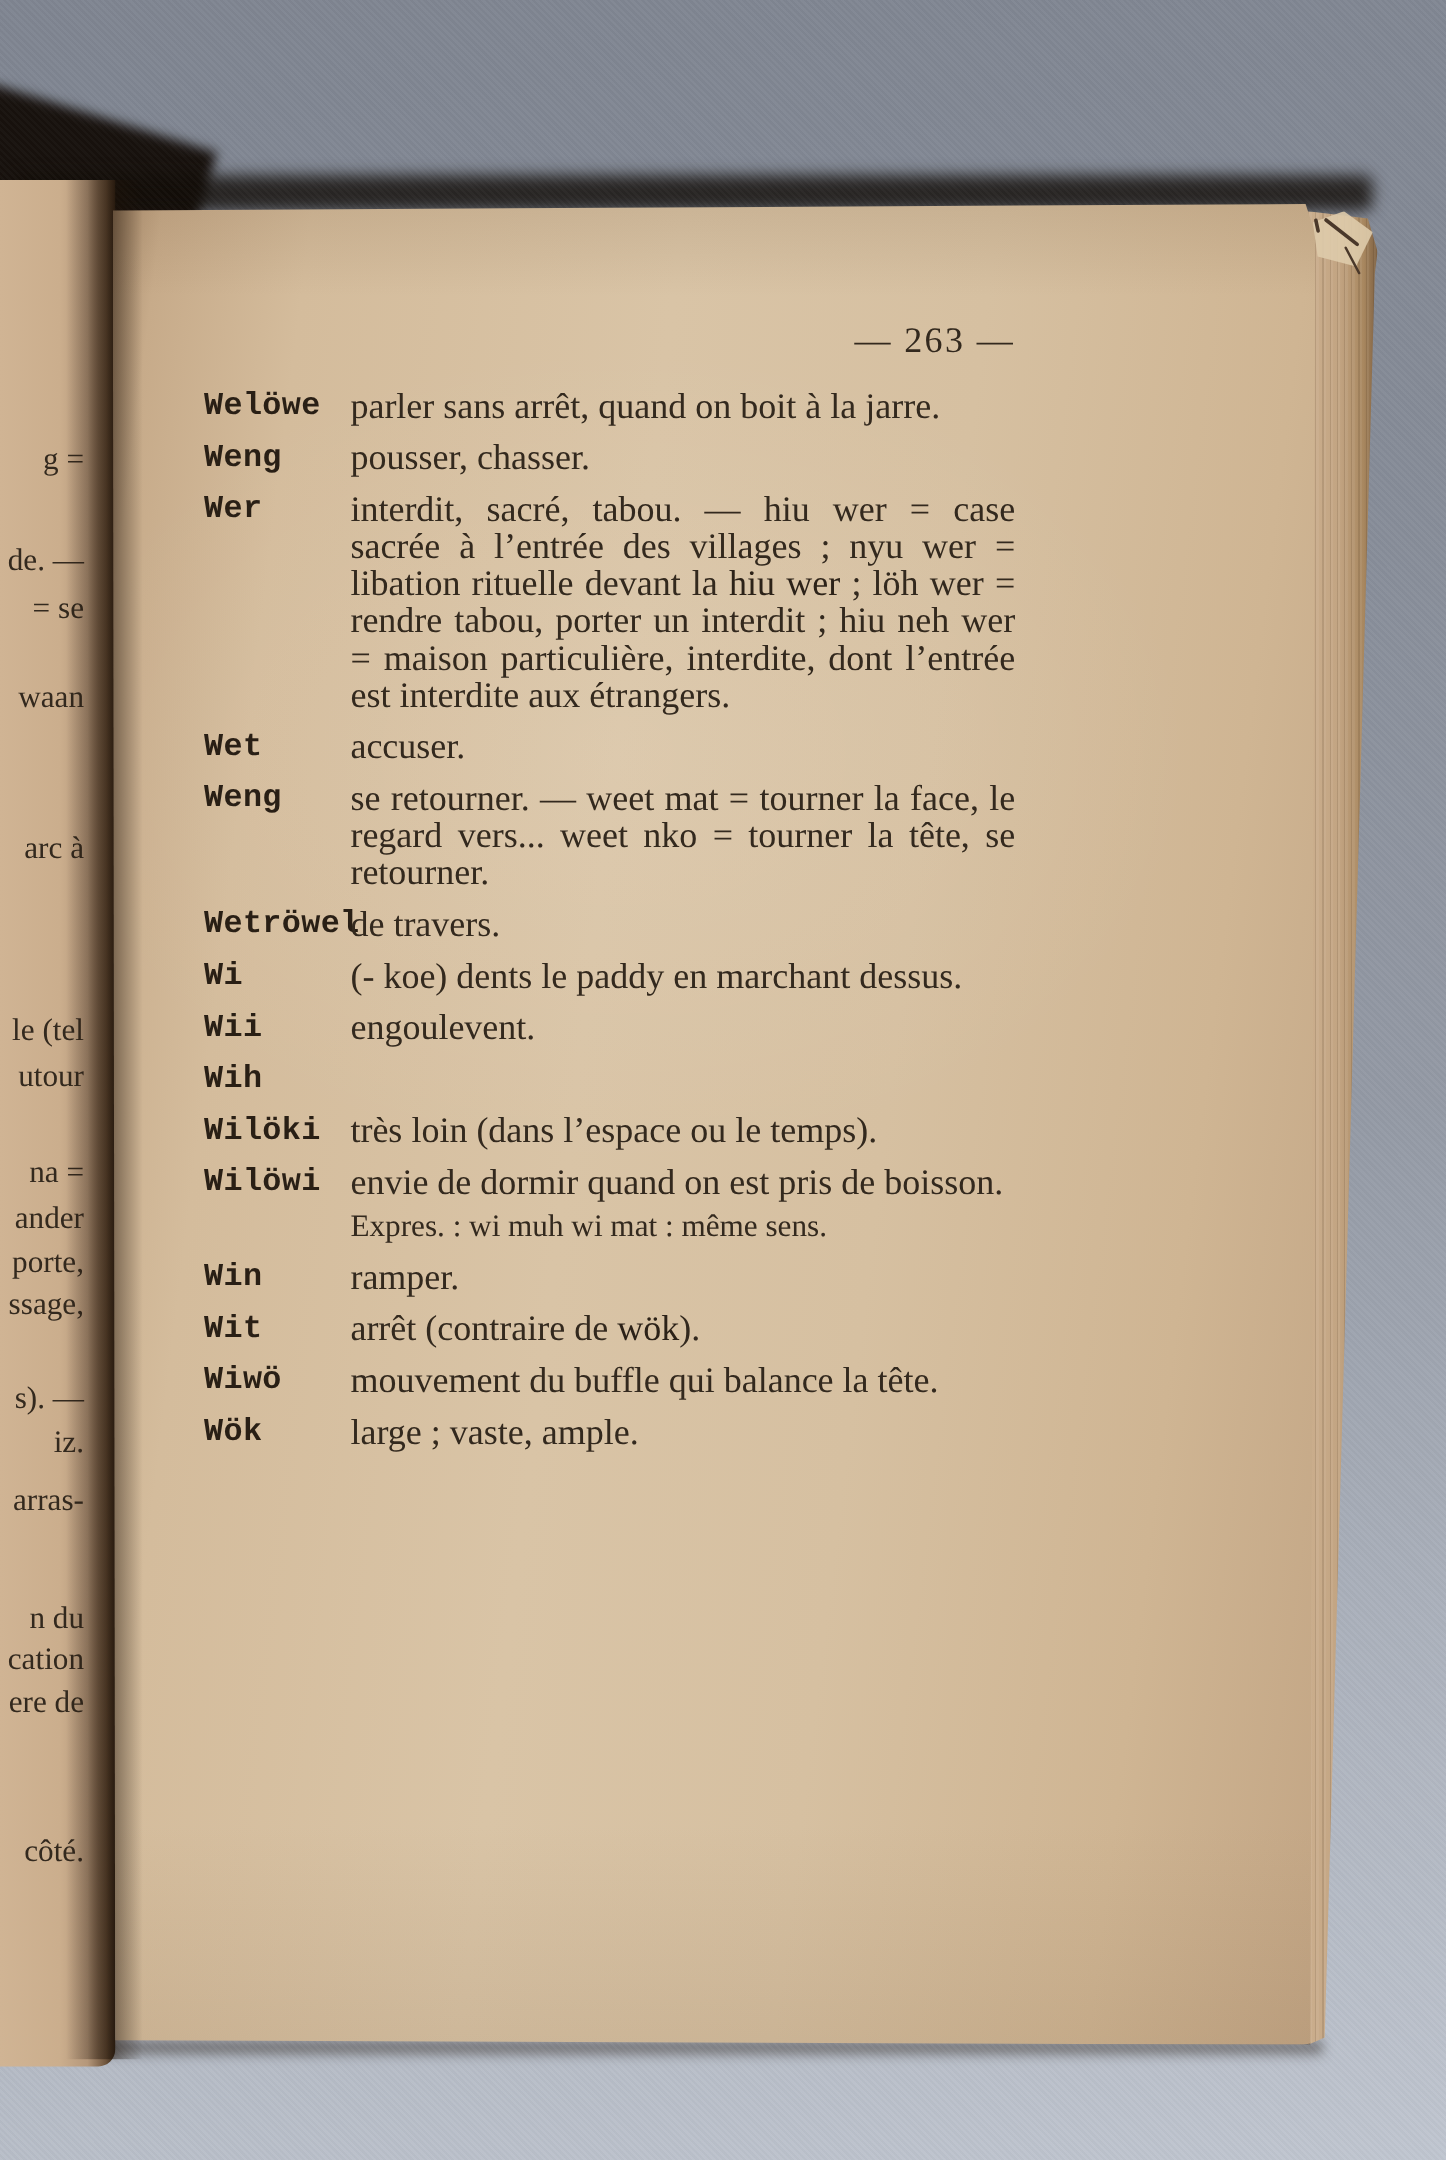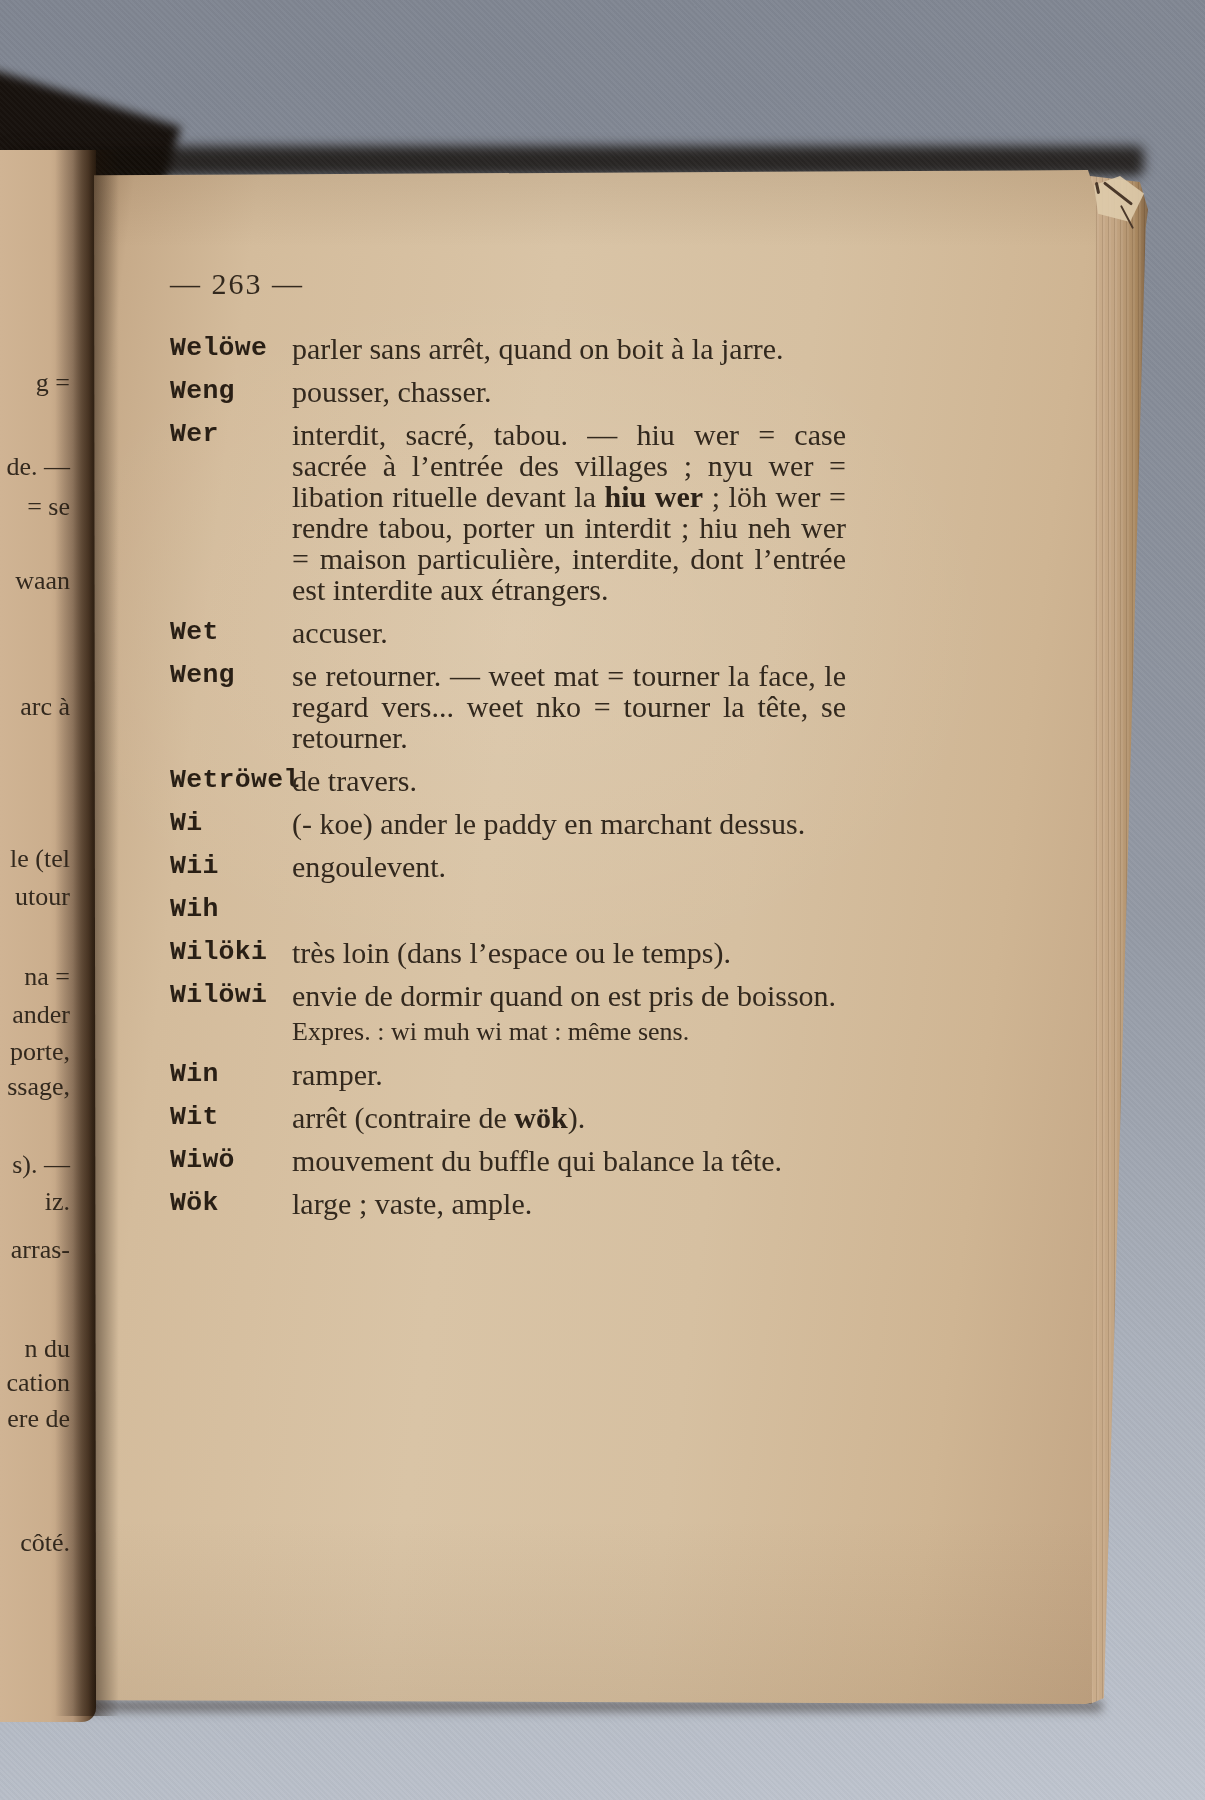--- a/index.html
+++ b/index.html
@@ -62,28 +62,28 @@
     position:absolute;left:1094px;top:176px;width:50px;height:46px;z-index:5;
     background:#decbab;opacity:.9;
     clip-path:polygon(0 20%,52% 0,100% 38%,72% 100%,8% 82%);
   }
   .crack{position:absolute;z-index:6;background:#4a382a;border-radius:2px;}
   .crack.c1{left:1100px;top:192px;width:36px;height:3px;transform:rotate(38deg);}
   .crack.c2{left:1114px;top:216px;width:26px;height:2px;transform:rotate(62deg);}
   .crack.c3{left:1096px;top:182px;width:3px;height:12px;transform:rotate(-12deg);}
   .content{position:absolute;left:76px;top:0;width:676px;padding-top:97px;}
   .page-number{
-    text-align:left;font-size:30px;letter-spacing:2px;line-height:34px;
-    color:var(--ink);margin-bottom:32px;
+    text-align:right;font-size:30px;letter-spacing:2px;line-height:34px;
+    color:var(--ink);margin-bottom:22px;
   }
   .entries{width:676px;}
   .entry{display:grid;grid-template-columns:minmax(122px,max-content) 554px;margin-bottom:12px;}
   .hw{font-weight:bold;font-size:26.5px;line-height:31px;color:#291f15;letter-spacing:.3px;white-space:nowrap;font-family:Liberation Mono, monospace;}
   .def{font-size:30px;line-height:31px;color:var(--ink);text-align:justify;hyphens:none;}
-  .def b{font-weight:bold;color:#2c2218;}
+  .def b{font-weight:normal;color:#2c2218;}
   .note{margin-top:5px;font-size:26px;line-height:31px;color:var(--ink);}
 </style>
 </head>
 <body>
 
 <div class="scene">
   <div class="cover-wedge"></div>
   <div class="book-top-shadow"></div>
   <div class="book-bottom-shadow"></div>
 
@@ -146,21 +146,21 @@
           </div>
           <div class="entry">
             <span class="hw">Wetröwel</span>
             <div>
               <div class="def"><span>de travers.</span></div>
             </div>
           </div>
           <div class="entry">
             <span class="hw">Wi</span>
             <div>
-              <div class="def"><span>(- koe) ander le paddy en marchant dessus.</span></div>
+              <div class="def"><span>(- koe) dents le paddy en marchant dessus.</span></div>
             </div>
           </div>
           <div class="entry">
             <span class="hw">Wii</span>
             <div>
               <div class="def"><span>engoulevent.</span></div>
             </div>
           </div>
           <div class="entry">
             <span class="hw">Wih</span>

